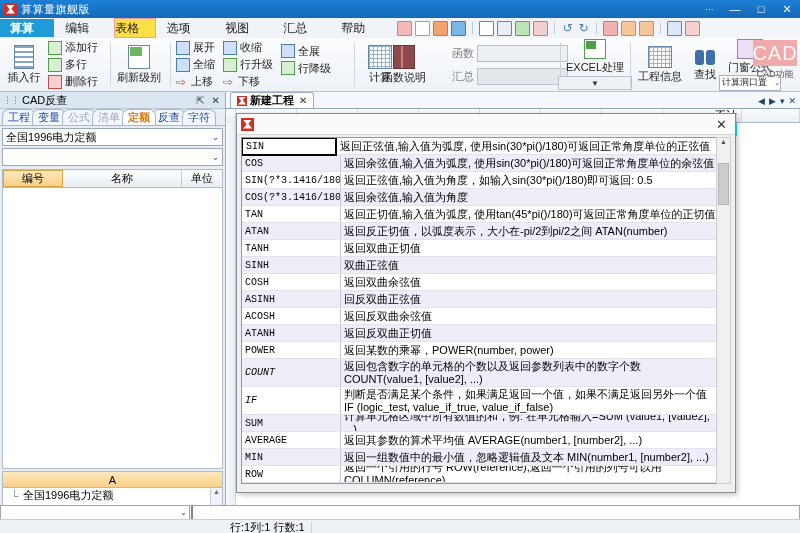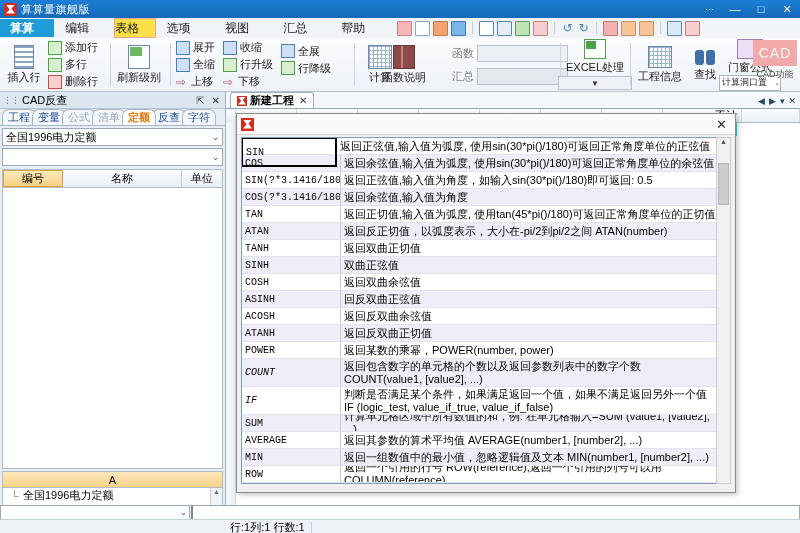--- a/index.html
+++ b/index.html
@@ -50,21 +50,21 @@
   .ic-red{background:#f6cfcf;border:1px solid #c0504d;}
   .ic-blue{background:#cfe0f6;border:1px solid #4a7ebb;}
   .ic-grid{background:#fff;border:1px solid #6b87a8;
      background-image:linear-gradient(#9ab3cf 1px,transparent 1px),linear-gradient(90deg,#9ab3cf 1px,transparent 1px);
      background-size:4px 4px;}
   .arrowic{color:#c0504d;font-size:12px;line-height:12px;}
 
   
   .cadblock{position:absolute;right:2px;top:2px;width:46px;height:49px;
      display:flex;flex-direction:column;align-items:center;}
-  .cadbox{width:44px;height:26px;background:#f1a9a9;color:#fff7f7;font-size:14px;
+  .cadbox{width:44px;height:26px;background:#f1a9a9;color:#fff7f7;font-size:20px;
      display:flex;align-items:center;justify-content:center;letter-spacing:1px;}
   .cadlbl{font-size:9px;color:#555;margin-top:2px;}
 
   
   .rcombo{display:flex;align-items:center;font-size:11px;}
   .rcombo .cl{color:#7d7d7d;margin-right:3px;}
   .cbox{width:86px;height:15px;border:1px solid #b9c2cc;background:#eceff3;
      display:flex;align-items:center;justify-content:flex-end;padding-right:3px;color:#555;font-size:9px;}
   .cbox.dis{background:#e4e7eb;color:#aeb4ba;}
   .dropstrip{width:72px;height:12px;border:1px solid #b9c2cc;background:#eef1f5;
@@ -146,21 +146,21 @@
   .fnrow:nth-child(odd){background:#fff;}
   .fnrow:nth-child(even){background:#eeeef8;}
   .fnrow.tall{height:27px;}
   .fn-name{width:95px;flex:0 0 95px;border-right:1px solid #c9c9d6;padding-left:3px;
      font-family:"Liberation Mono","DejaVu Sans Mono",monospace;font-size:10px;
      display:flex;align-items:center;overflow:hidden;white-space:nowrap;}
   .fnrow.tall .fn-name{align-items:center;font-style:italic;}
   .fn-desc{flex:1;padding-left:3px;padding-right:2px;display:flex;align-items:center;
      font-size:11px;line-height:13px;overflow:hidden;}
   .fnrow.tall .fn-desc{align-items:center;}
-  .fnrow.first .fn-name{border:1px solid #000;border-right:2px solid #000;border-bottom:2px solid #000;height:29px;box-sizing:border-box;}
+  .fnrow.first .fn-name{border:1px solid #000;border-right:2px solid #000;border-bottom:2px solid #000;height:18px;box-sizing:border-box;}
   .fnscroll{position:absolute;right:4px;top:23px;width:13px;height:345px;background:#f0f0f0;
      border:1px solid #cdcdcd;}
   .fnscroll .thumb{margin:13px 1px;height:40px;background:#cdcdcd;border:1px solid #b5b5b5;}
   .fnscroll .ar{height:12px;text-align:center;font-size:7px;color:#505050;}
 
   
   .formbar{position:absolute;left:0;top:505px;width:800px;height:14px;background:#f0f4f9;
      display:flex;align-items:center;}
   .fb-combo{width:186px;height:13px;border:1px solid #9aa9ba;background:#fff;display:flex;
      align-items:center;justify-content:flex-end;padding-right:2px;font-size:8px;color:#44506b;}

